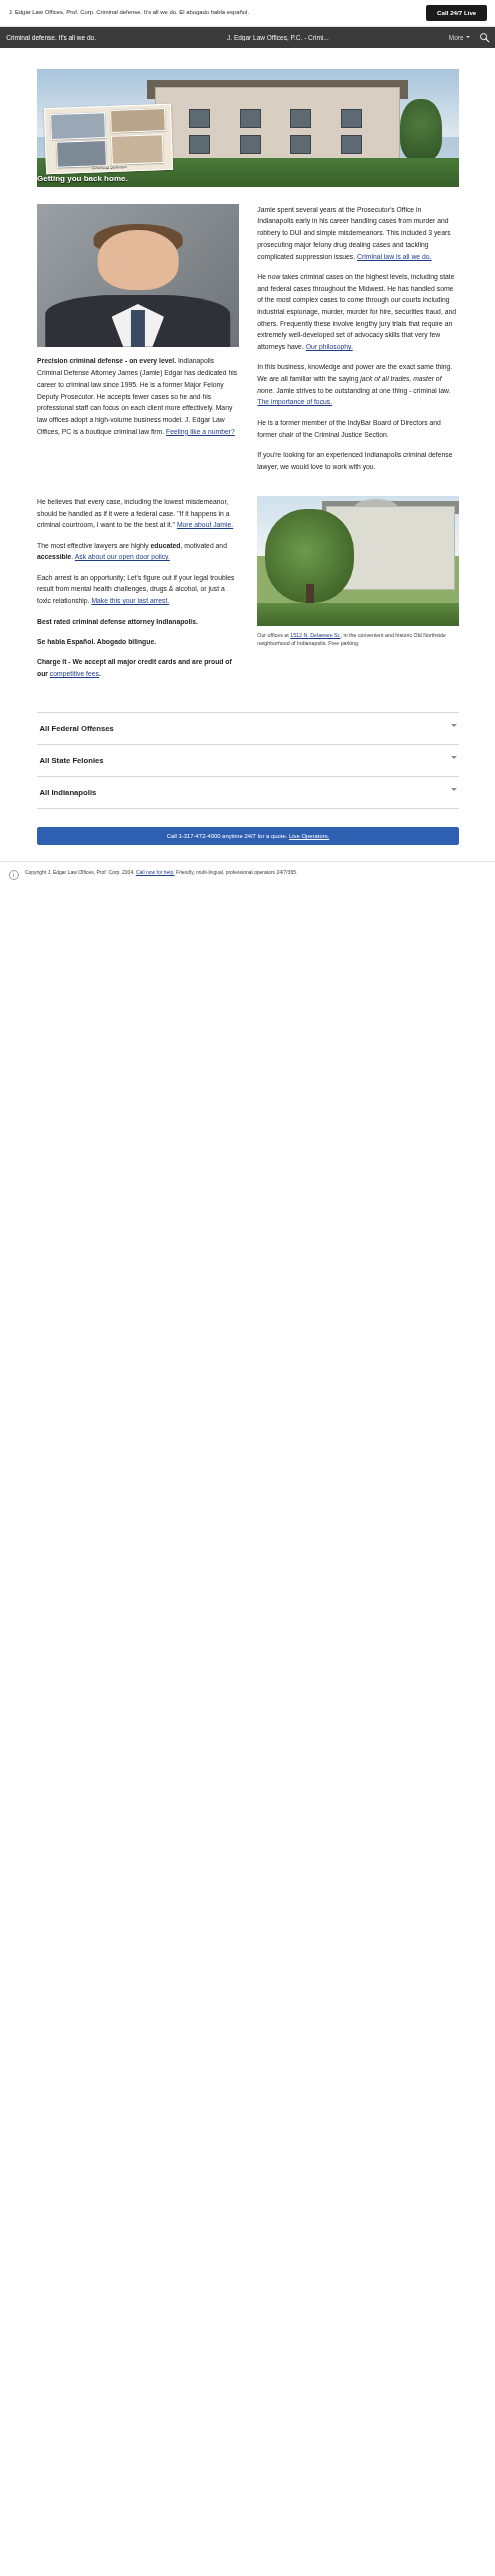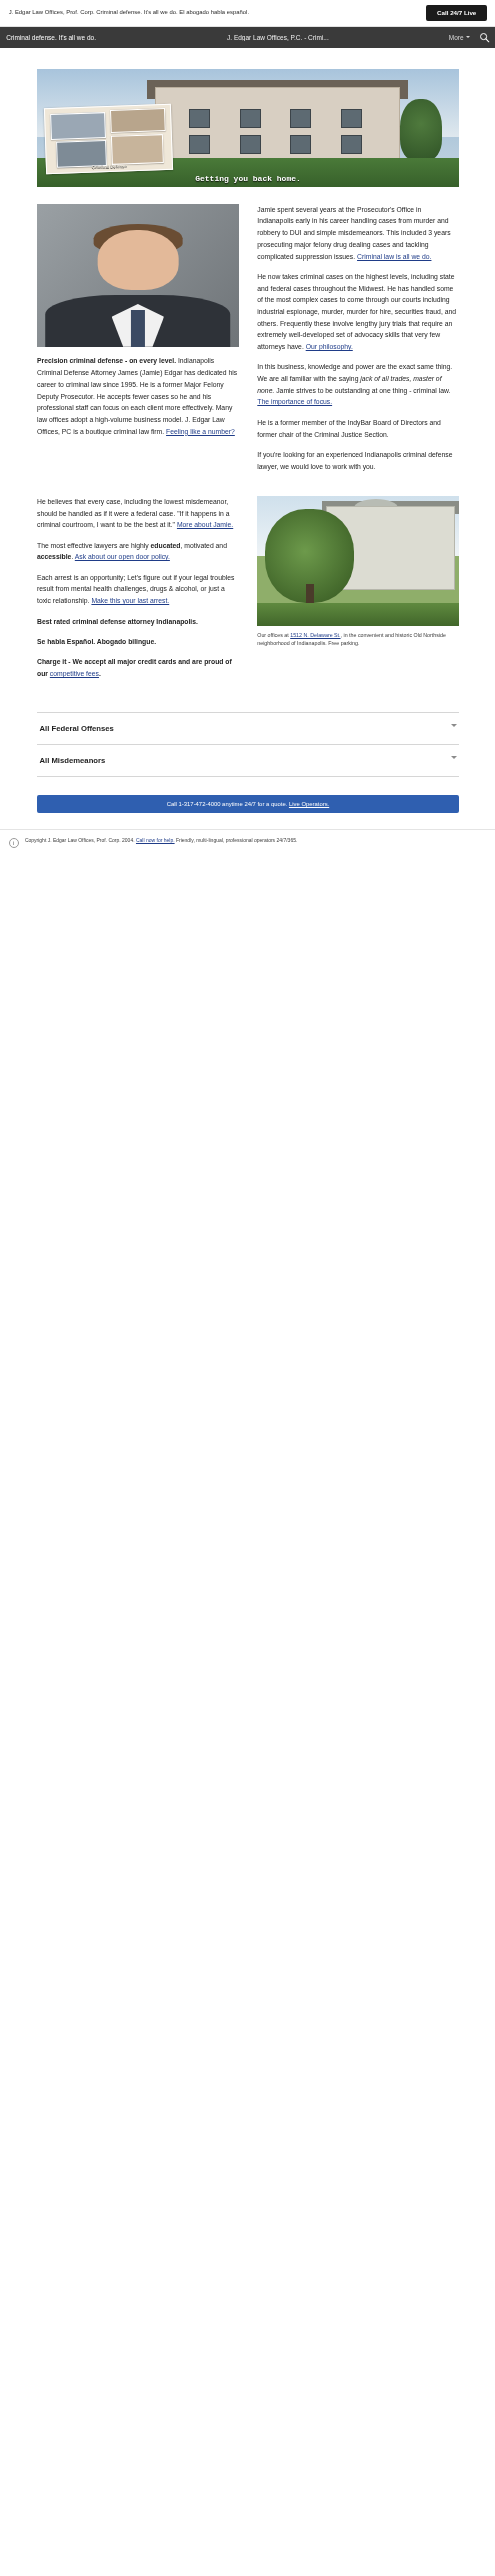--- a/index.html
+++ b/index.html
@@ -129,27 +129,26 @@
     overflow:hidden;
   }
   .hero .photo-collage .p {
     position:absolute;
     border:1.2px solid #fff;
     box-shadow:0 0.6px 1.2px rgba(0,0,0,.35);
   }
   .hero .tagline {
     position:absolute;
     left:0; bottom:0; width:100%;
-    text-align:center;
+    text-align:left;
     color:#ffffff;
     font-size:8px;
     font-weight:bold;
     text-shadow: 0 0.6px 1.2px rgba(0,0,0,.85);
     padding-bottom:3.7px;
-    font-family:Liberation Mono, monospace;
   }
 
   
   .content {
     padding: 11px 37px 0 37px;
     display: flex;
     gap: 18.6px;
     align-items: flex-start;
   }
   .col {
@@ -451,21 +450,25 @@
   </div>
 
 </div>
 
 <div class="accordion">
   <div class="acc-row">
     <span>All Federal Offenses</span>
     <span class="acc-chev"></span>
   </div>
   <div class="acc-row">
-    <span>All Misdemeanors</span>
+    <span>All State Felonies</span>
+    <span class="acc-chev"></span>
+  </div>
+  <div class="acc-row">
+    <span>All Indianapolis</span>
     <span class="acc-chev"></span>
   </div>
 </div>
 
 <div class="cta-wrap">
   <button class="cta-btn">
     <span>Call 1-317-472-4000 anytime 24/7 for a quote. </span><a>Live Operators.</a>
   </button>
 </div>
 

